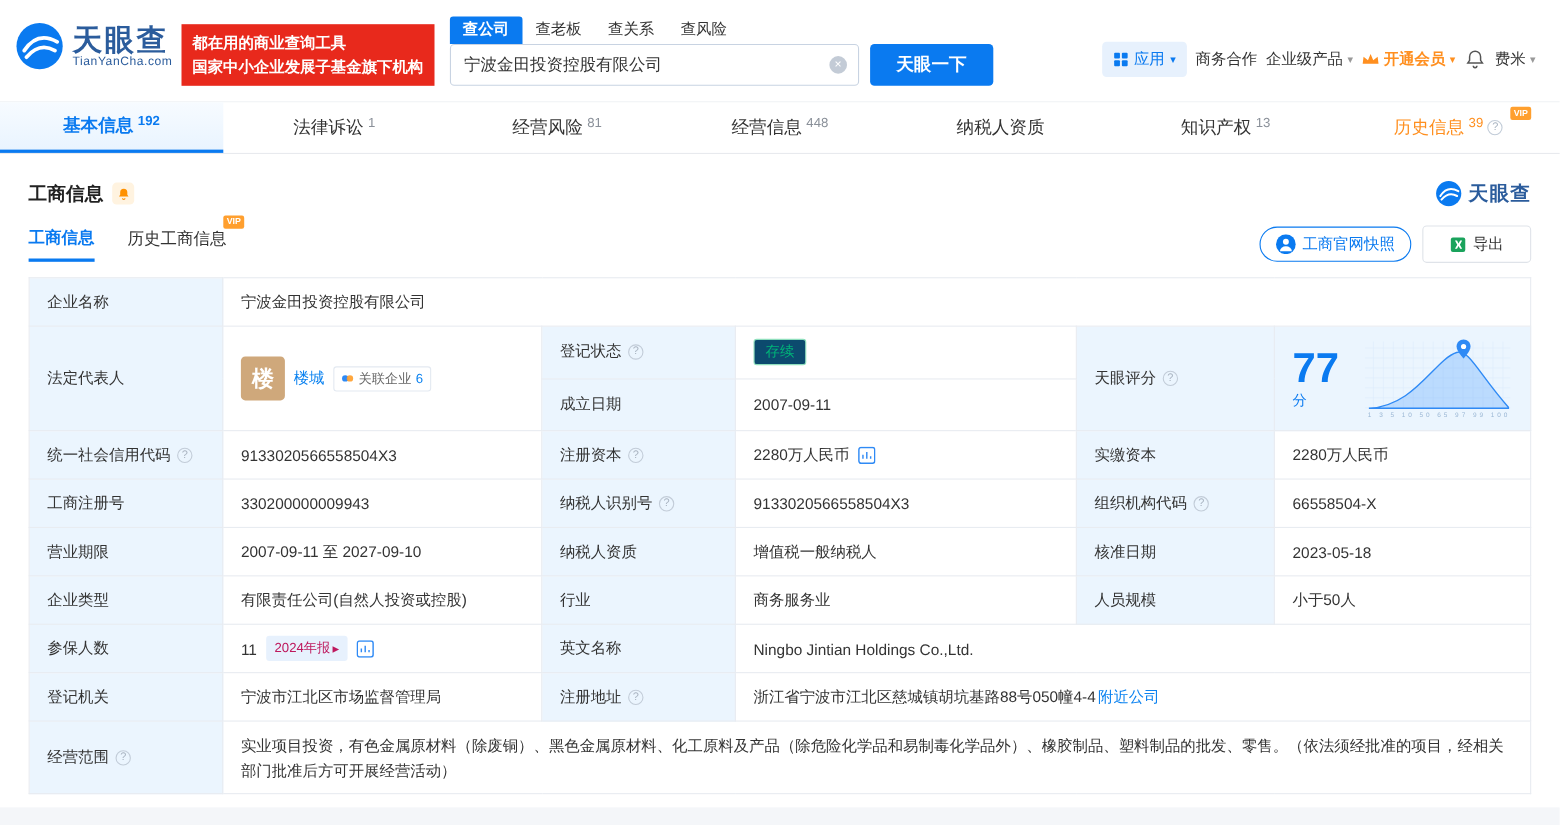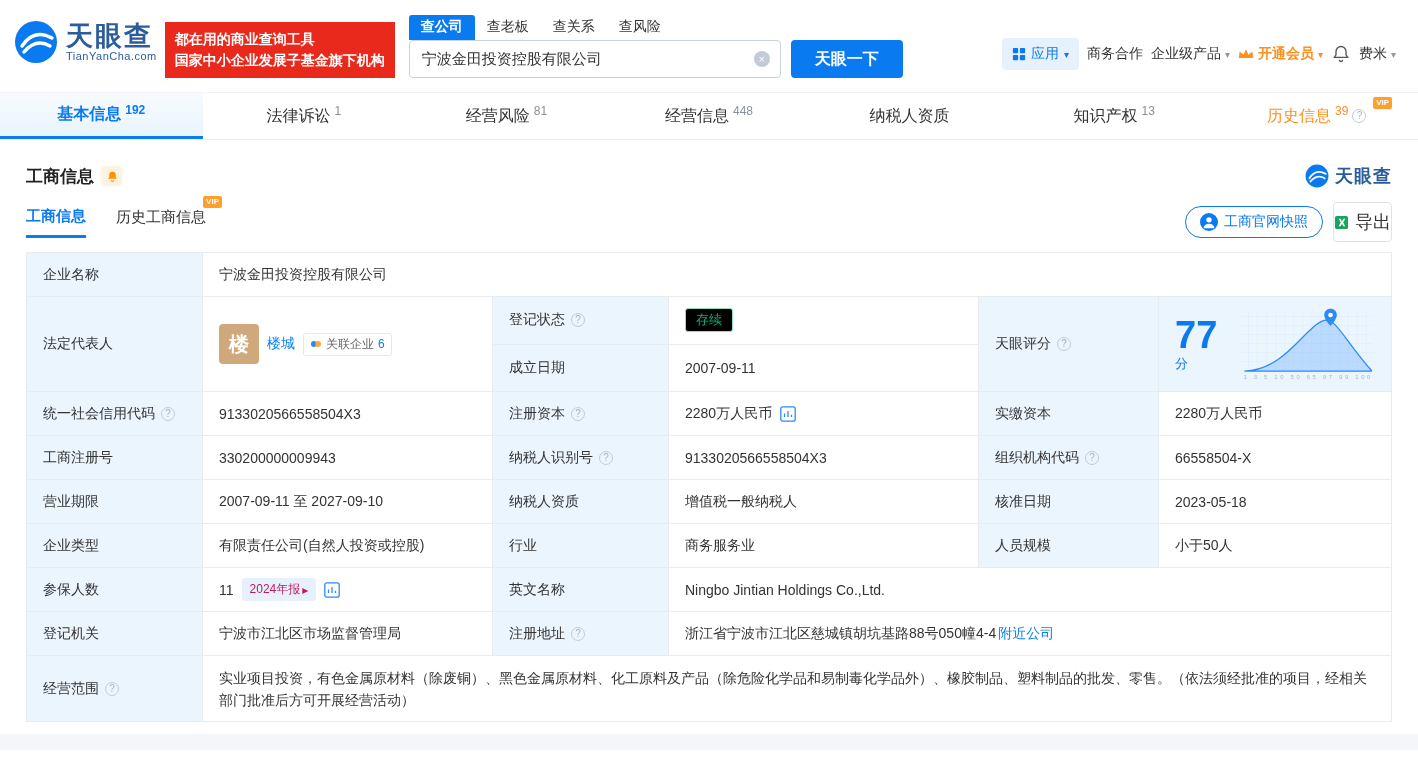--- a/index.html
+++ b/index.html
@@ -48,34 +48,34 @@
   .notify-badge { width:20px; height:20px; background:#fff3e0; border-radius:4px; margin-left:8px; display:flex; align-items:center; justify-content:center; cursor:pointer; }
   .brand-right { margin-left:auto; display:flex; align-items:center; gap:6px; }
   .brand-right .txt { font-size:18px; font-weight:bold; color:#2b5c9c; letter-spacing:1px; }
 
   .subtab-row { display:flex; align-items:center; margin-top:16px; height:36px; }
   .subtab { font-size:15px; color:#333; margin-right:30px; padding-bottom:9px; cursor:pointer; position:relative; }
   .subtab.active { color:#0a7af0; font-weight:bold; border-bottom:3px solid #0a7af0; }
   .subtab .vip-tag2 { position:absolute; top:-12px; right:-16px; background:#ff9f2e; color:#fff; font-size:8px; font-weight:bold; padding:1px 3px; border-radius:2px; line-height:10px; }
   .row-actions { margin-left:auto; display:flex; align-items:center; gap:10px; }
   .snapshot-btn { display:flex; align-items:center; gap:6px; border:1px solid #0a7af0; color:#0a7af0; border-radius:17px; padding:6px 14px; font-size:14px; background:#fff; cursor:pointer; font-family:inherit; }
-  .export-btn { display:flex; align-items:center; gap:6px; border:1px solid #dfe3e9; color:#333; border-radius:4px; padding:7px 0; font-size:18px; background:#fff; cursor:pointer; font-family:inherit; }
+  .export-btn { display:flex; align-items:center; gap:6px; border:1px solid #dfe3e9; color:#333; border-radius:4px; padding:7px 24px; font-size:14px; background:#fff; cursor:pointer; font-family:inherit; }
 
   
   table.info { width:100%; border-collapse:collapse; table-layout:fixed; margin-top:12px; }
   table.info td { border:1px solid #e8ecf1; height:44px; padding:6px 16px; vertical-align:middle; font-size:14px; color:#333; word-break:break-all; }
   td.lbl { background:#ebf5fe; }
   .lbl-inner { display:flex; align-items:center; gap:6px; }
   td.score-val { background:#ebf5fe; }
   .link { color:#0b82f0; cursor:pointer; text-decoration:none; }
   .rep-cell { display:flex; align-items:center; gap:8px; }
   .avatar { width:40px; height:40px; background:#cfa87b; border-radius:4px; color:#fff; font-size:20px; font-weight:bold; display:flex; align-items:center; justify-content:center; cursor:pointer; flex:none; }
   .rel-badge { display:inline-flex; align-items:center; gap:4px; border:1px solid #e3e9f1; border-radius:3px; padding:2px 6px; font-size:12px; color:#666; cursor:pointer; background:#fff; }
   .rel-badge .num { color:#0b82f0; }
-  .status-badge { display:inline-block; background:#000000; border:1px solid #8fdfbd; color:#00b578; border-radius:3px; padding:2px 10px; font-size:13px; }
+  .status-badge { display:inline-block; background:#0c4a6e; border:1px solid #8fdfbd; color:#00b578; border-radius:3px; padding:2px 10px; font-size:13px; }
   .score-flex { display:flex; align-items:center; gap:14px; }
   .score-num { font-size:38px; font-weight:bold; color:#0a7af0; line-height:40px; }
   .score-unit { font-size:13px; color:#0a7af0; }
   .cap-flex { display:flex; align-items:center; gap:8px; }
   .report-badge { display:inline-flex; align-items:center; gap:2px; background:#e7f1fd; color:#be185d; font-size:12px; padding:3px 8px; border-radius:3px; cursor:pointer; }
   .scope-td { line-height:22px; }
   .addr-flex { display:flex; align-items:center; gap:2px; flex-wrap:wrap; }
   .bottom-strip { height:16px; background:#f4f6f9; margin-top:12px; }
   svg { display:block; }
 </style>

